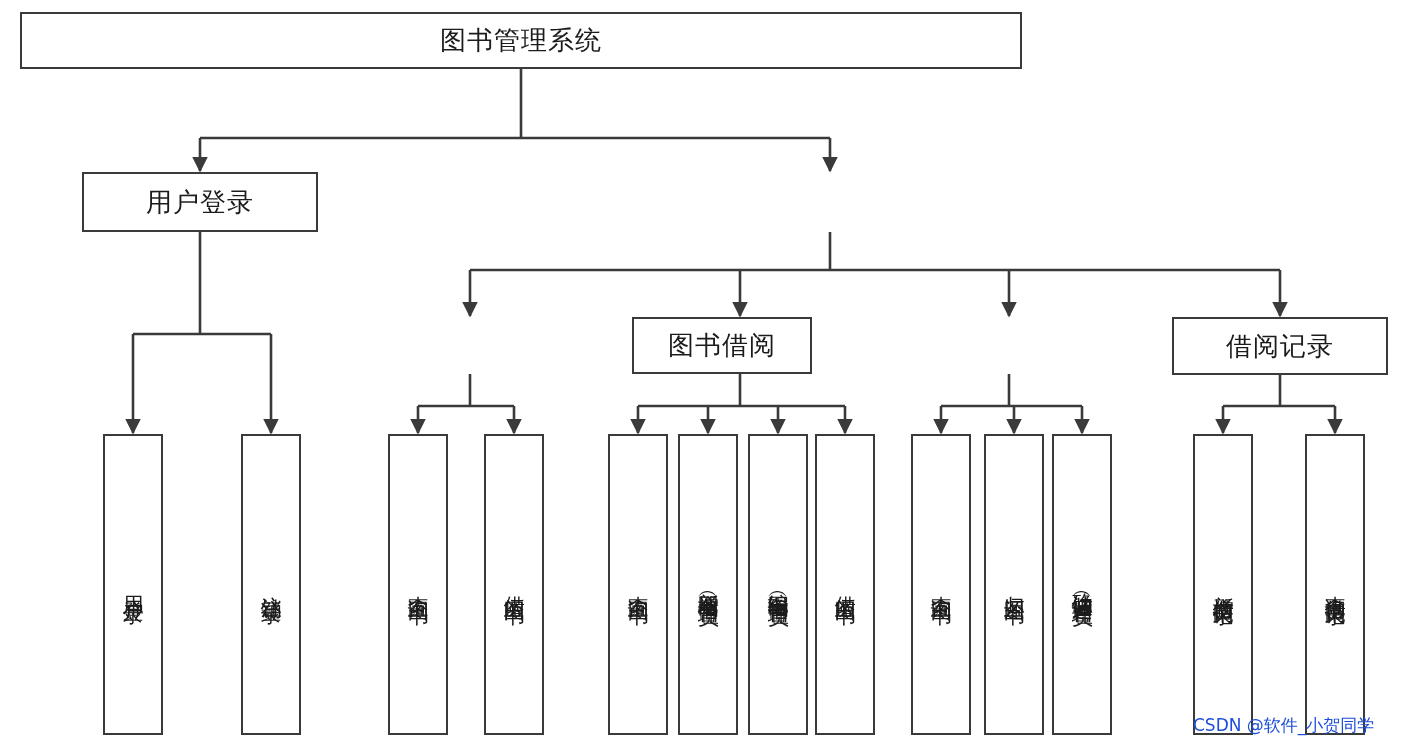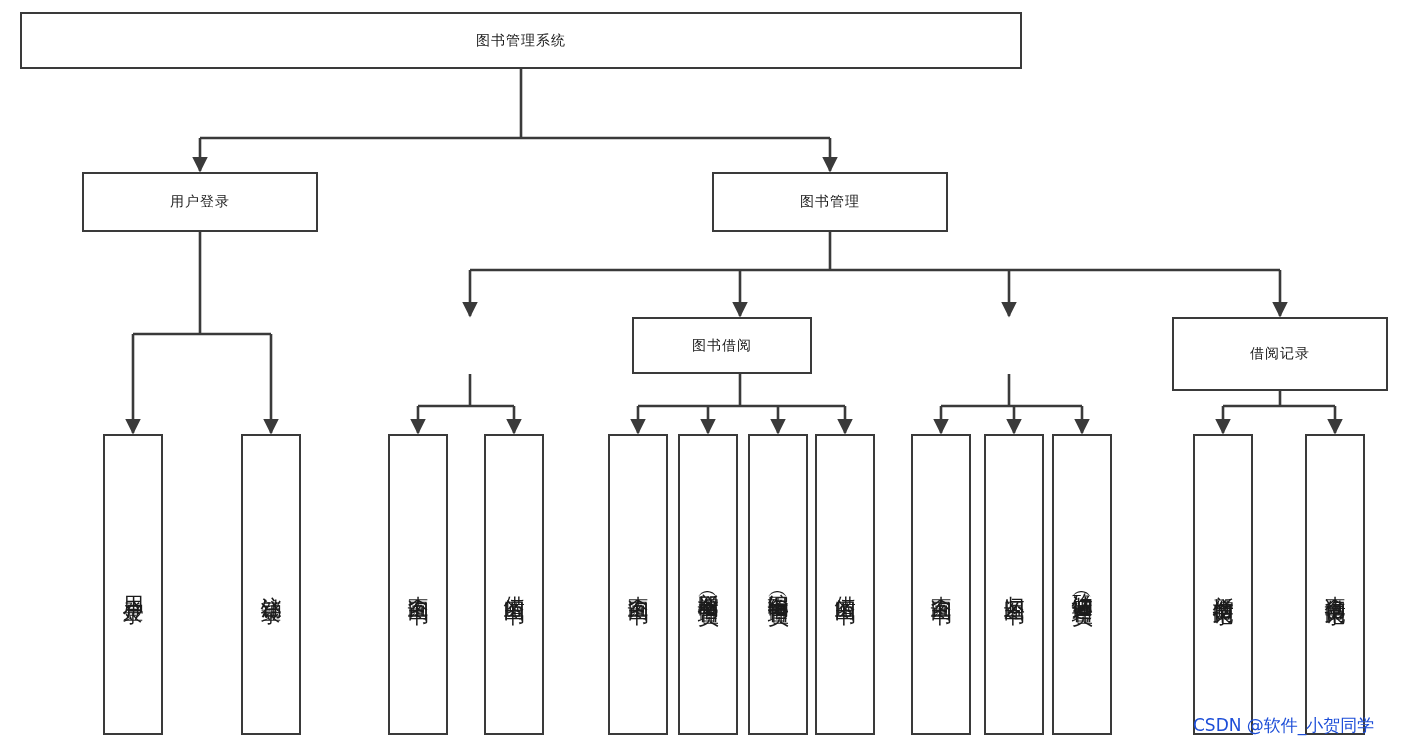--- a/index.html
+++ b/index.html
@@ -30,21 +30,21 @@
     border: 2px solid #3a3a3a;
     background: #ffffff;
     display: flex;
     align-items: center;
     justify-content: center;
     color: #1b1b1b;
     line-height: 1.25;
     text-align: center;
   }
   .node.horiz {
-    font-size: 14px;
+    font-size: 26px;
     letter-spacing: 1px;
   }
   .node.vert {
     writing-mode: vertical-rl;
     text-orientation: upright;
     font-size: 21px;
     letter-spacing: 3px;
     padding: 4px 0;
   }
   .node.vert.tall {
@@ -104,24 +104,23 @@
         <path d="M 1280 374 L 1280 406"></path>
         <path d="M 1223 406 L 1335 406"></path>
         <path d="M 1223 406 L 1223 433" marker-end="url(#arrow)"></path>
         <path d="M 1335 406 L 1335 433" marker-end="url(#arrow)"></path>
       </g>
   </svg>
 
   <div class="node horiz" style="left:20px;top:12px;width:1002px;height:57px;">图书管理系统</div>
 
   <div class="node horiz" style="left:82px;top:172px;width:236px;height:60px;">用户登录</div>
-  <div class="node horiz" style="left:712px;top:172px;width:236px;height:60px;">图书管理</div>
 
   <div class="node horiz" style="left:632px;top:317px;width:180px;height:57px;">图书借阅</div>
-  <div class="node horiz" style="left:1172px;top:317px;width:216px;height:74px;">借阅记录</div>
+  <div class="node horiz" style="left:1172px;top:317px;width:216px;height:58px;">借阅记录</div>
 
   <div class="node vert" style="left:103px;top:434px;width:60px;height:301px;">用户登录</div>
   <div class="node vert" style="left:241px;top:434px;width:60px;height:301px;">注销登录</div>
 
   <div class="node vert" style="left:388px;top:434px;width:60px;height:301px;">查询图书</div>
   <div class="node vert" style="left:484px;top:434px;width:60px;height:301px;">借阅图书</div>
 
   <div class="node vert" style="left:608px;top:434px;width:60px;height:301px;">查询图书</div>
   <div class="node vert tall" style="left:678px;top:434px;width:60px;height:301px;">新增图书（管理员）</div>
   <div class="node vert tall" style="left:748px;top:434px;width:60px;height:301px;">编辑图书（管理员）</div>

